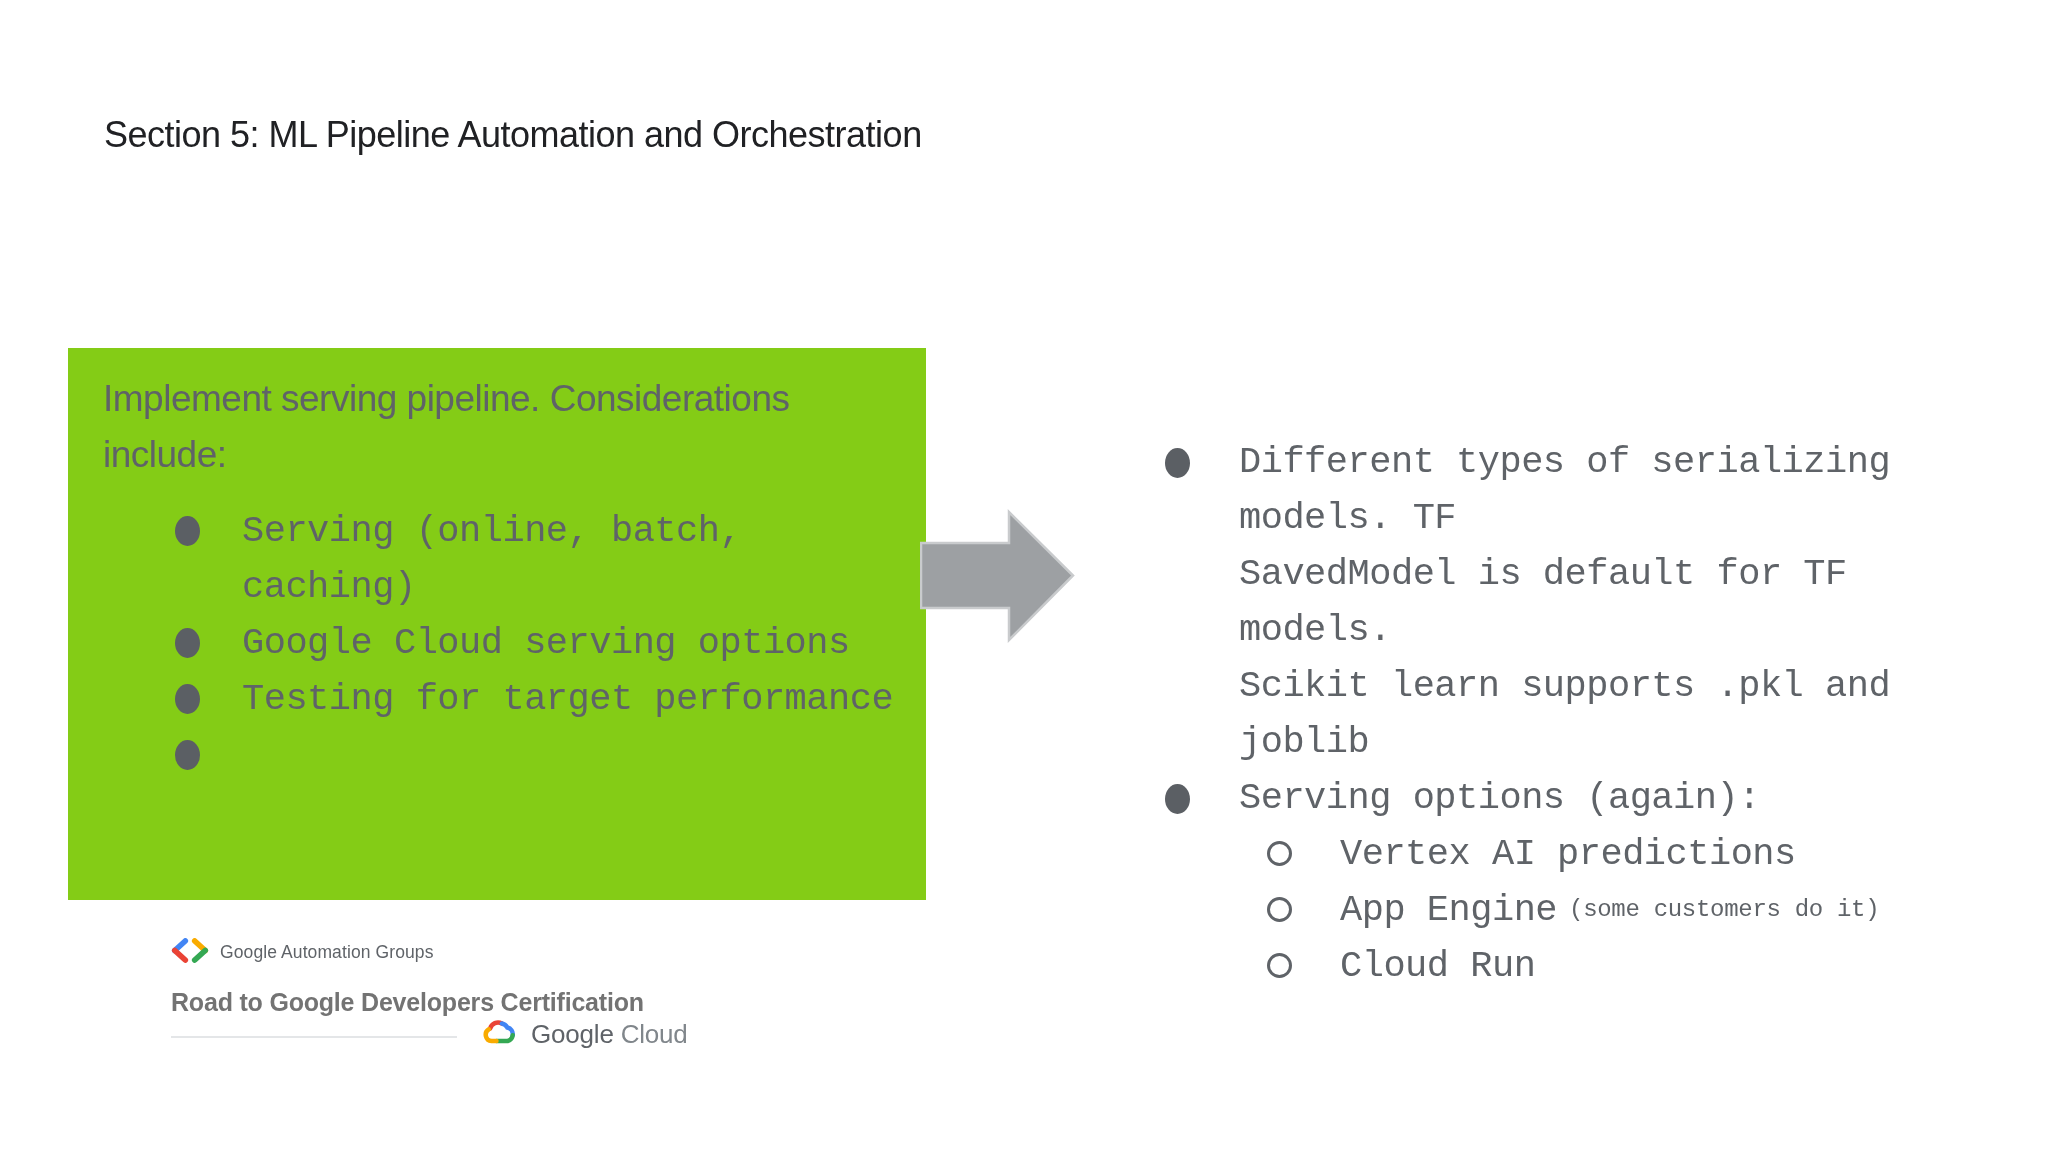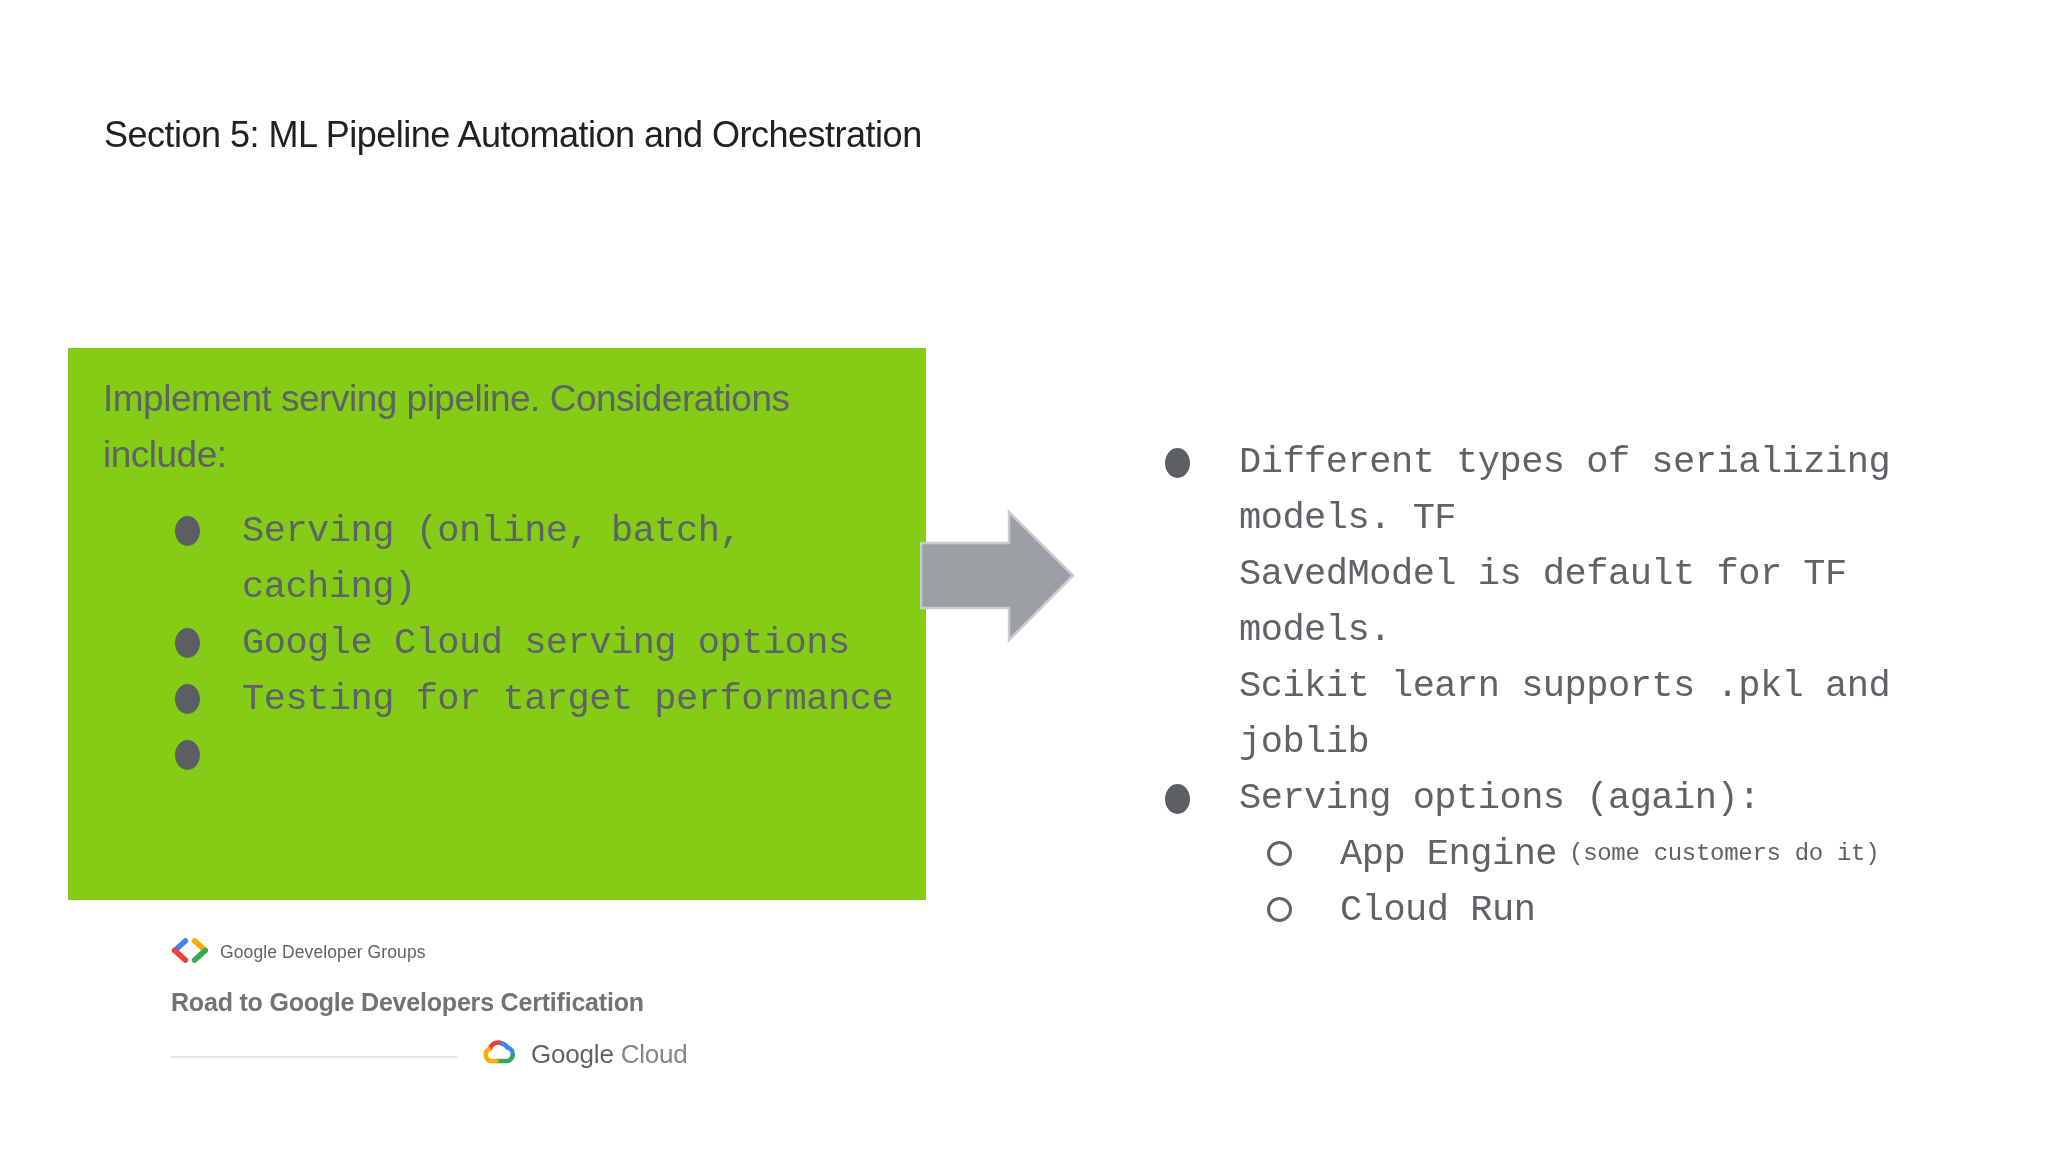--- a/index.html
+++ b/index.html
@@ -104,21 +104,21 @@
     color: #5f6368;
   }
   .program-title {
     margin-top: 22px;
     font-size: 25px;
     font-weight: 700;
     letter-spacing: -0.2px;
     color: #737373;
     white-space: nowrap;
   }
-  .cloud-row { position: relative; margin-top: 20px; height: 40px; }
+  .cloud-row { position: relative; height: 40px; }
   .divider {
     position: absolute;
     left: 0;
     top: 19px;
     width: 286px;
     height: 2px;
     background: #e4e6e8;
   }
   .cloud-lockup {
     position: absolute;
@@ -173,20 +173,25 @@
         <span class="bullet-text main-text">Different types of serializing models. TF
 SavedModel is default for TF models.
 Scikit learn supports .pkl and joblib</span>
       </li>
       <li>
         <span class="dot"></span>
         <span class="bullet-text main-text">Serving options (again):</span>
       </li>
     </ul>
     <ul class="blist">
+      <li>
+        <span class="circle"></span>
+        <span class="bullet-text">Vertex AI predictions</span>
+        <span class="bullet-text note"></span>
+      </li>
       <li>
         <span class="circle"></span>
         <span class="bullet-text">App Engine</span>
         <span class="bullet-text note">(some customers do it)</span>
       </li>
       <li>
         <span class="circle"></span>
         <span class="bullet-text">Cloud Run</span>
         <span class="bullet-text note"></span>
       </li>
@@ -196,21 +201,21 @@
   <div class="branding">
     <div class="gdg-row">
       <span>
         <svg width="38" height="25" viewBox="0 0 40 26">
           <polyline points="15,3 4,13" stroke="#4285F4" stroke-width="6" fill="none" stroke-linecap="round"></polyline>
           <polyline points="4,13 15,23" stroke="#EA4335" stroke-width="6" fill="none" stroke-linecap="round"></polyline>
           <polyline points="25,3 36,13" stroke="#F9AB00" stroke-width="6" fill="none" stroke-linecap="round"></polyline>
           <polyline points="36,13 25,23" stroke="#34A853" stroke-width="6" fill="none" stroke-linecap="round"></polyline>
         </svg>
       </span>
-      <span class="gdg-label">Google Developer Groups</span>
+      <span class="gdg-label">Google Automation Groups</span>
     </div>
     <div class="program-title">Road to Google Developers Certification</div>
     <div class="cloud-row">
       <div class="divider"></div>
       <div class="cloud-lockup">
         <span>
           <svg width="36" height="30" viewBox="0 0 40 32">
             <path d="M 8,12 A 9,9 0 0 1 21,6.5" stroke="#EA4335" stroke-width="5" fill="none" stroke-linecap="round"></path>
             <path d="M 21,6.5 A 9,9 0 0 1 27,11 A 7.5,7.5 0 0 1 33,19.5" stroke="#4285F4" stroke-width="5" fill="none" stroke-linecap="round"></path>
             <path d="M 33,19.5 A 7.5,7.5 0 0 1 27.5,26 L 15,26" stroke="#34A853" stroke-width="5" fill="none" stroke-linecap="round"></path>

